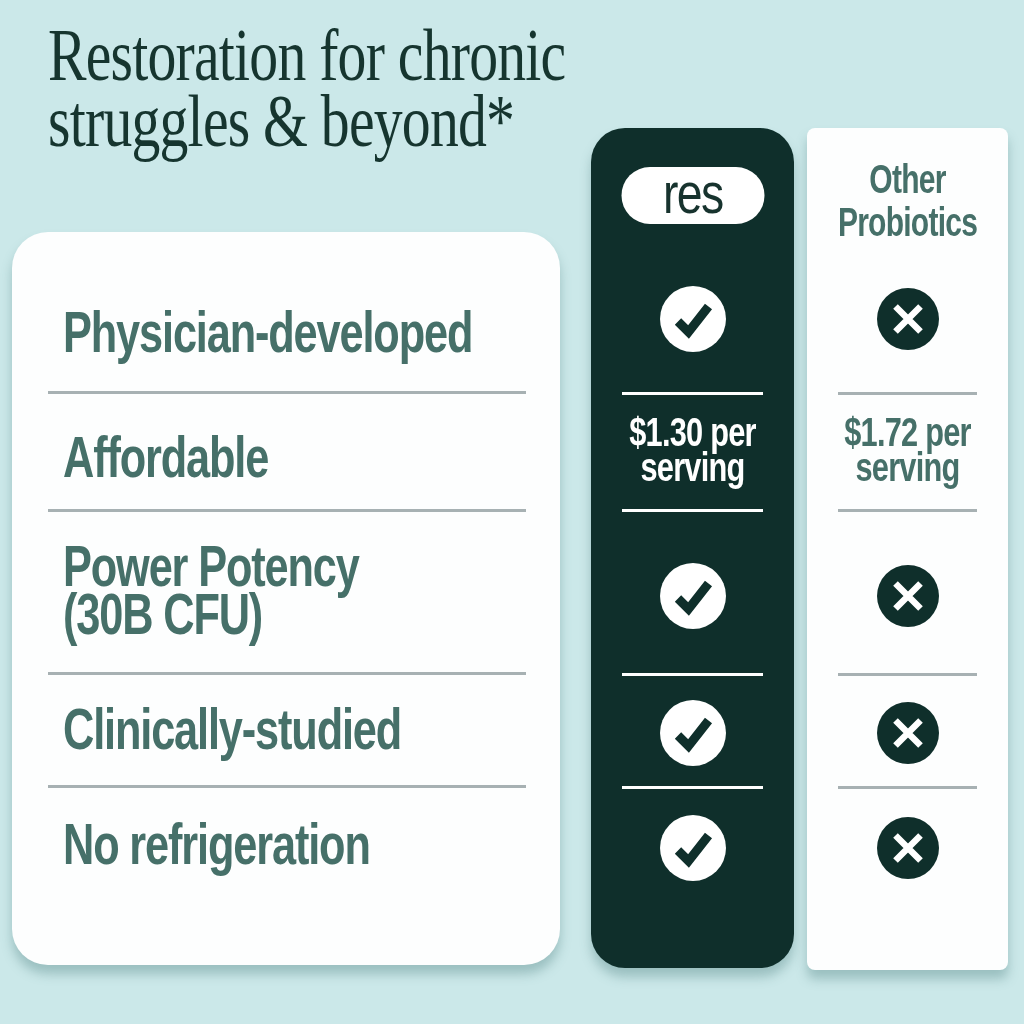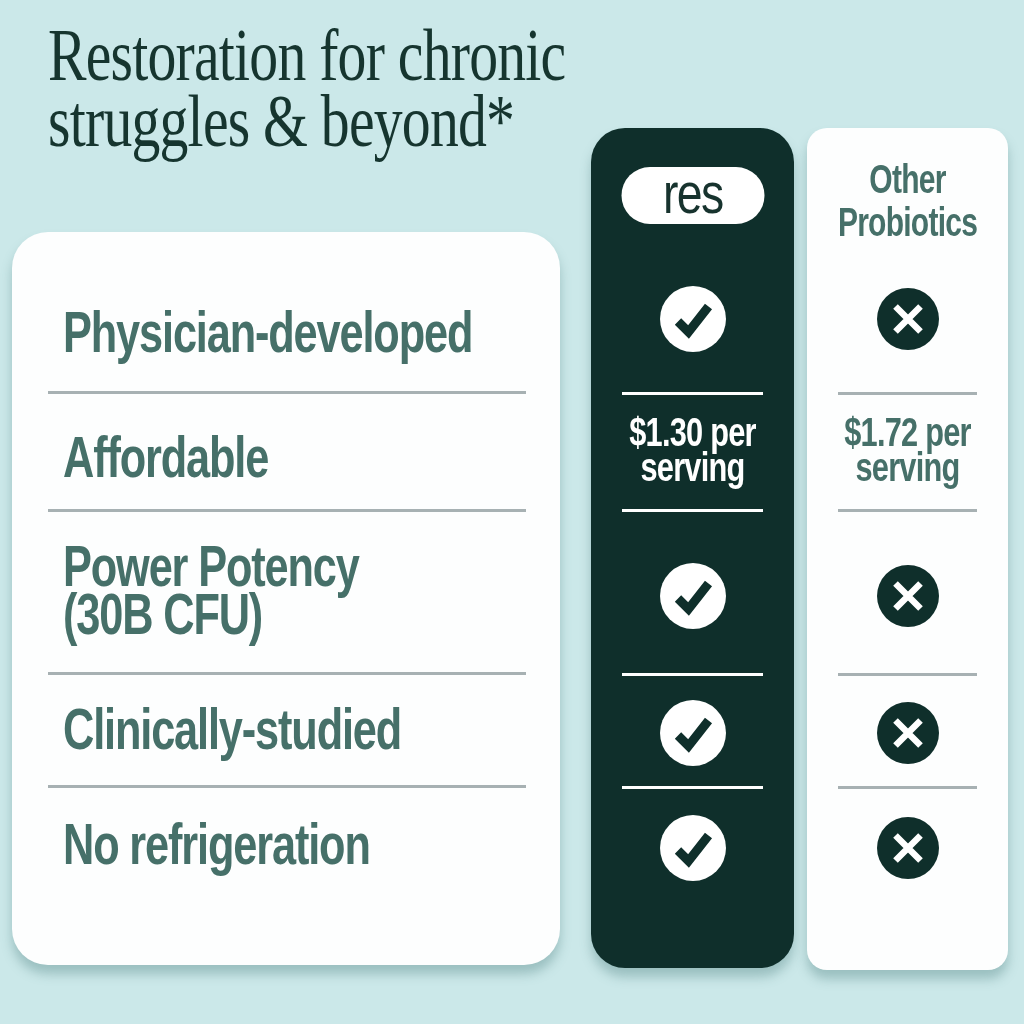--- a/index.html
+++ b/index.html
@@ -26,21 +26,21 @@
 
   
   .card {
     position:absolute;
     background:#fdfefe;
     border-radius:36px;
     box-shadow:0 9px 11px rgba(77,126,126,0.38);
   }
   .card-left  { left:12px;  top:232px; width:548px; height:733px; }
   .col-dark   { left:591px; top:128px; width:203px; height:840px; background:#0f2f2b; border-radius:34px; }
-  .col-other  { left:807px; top:128px; width:201px; height:842px; border-radius:20px; }
+  .col-other  { left:807px; top:128px; width:201px; height:842px; border-radius:8px; }
 
   
   .feature {
     position:absolute; left:51px;
     color:#467069;
     font-weight:bold;
     font-size:57px; line-height:48px;
     letter-spacing:-1.5px;
     white-space:nowrap;
     transform:translateY(-50%) scaleX(0.76);

